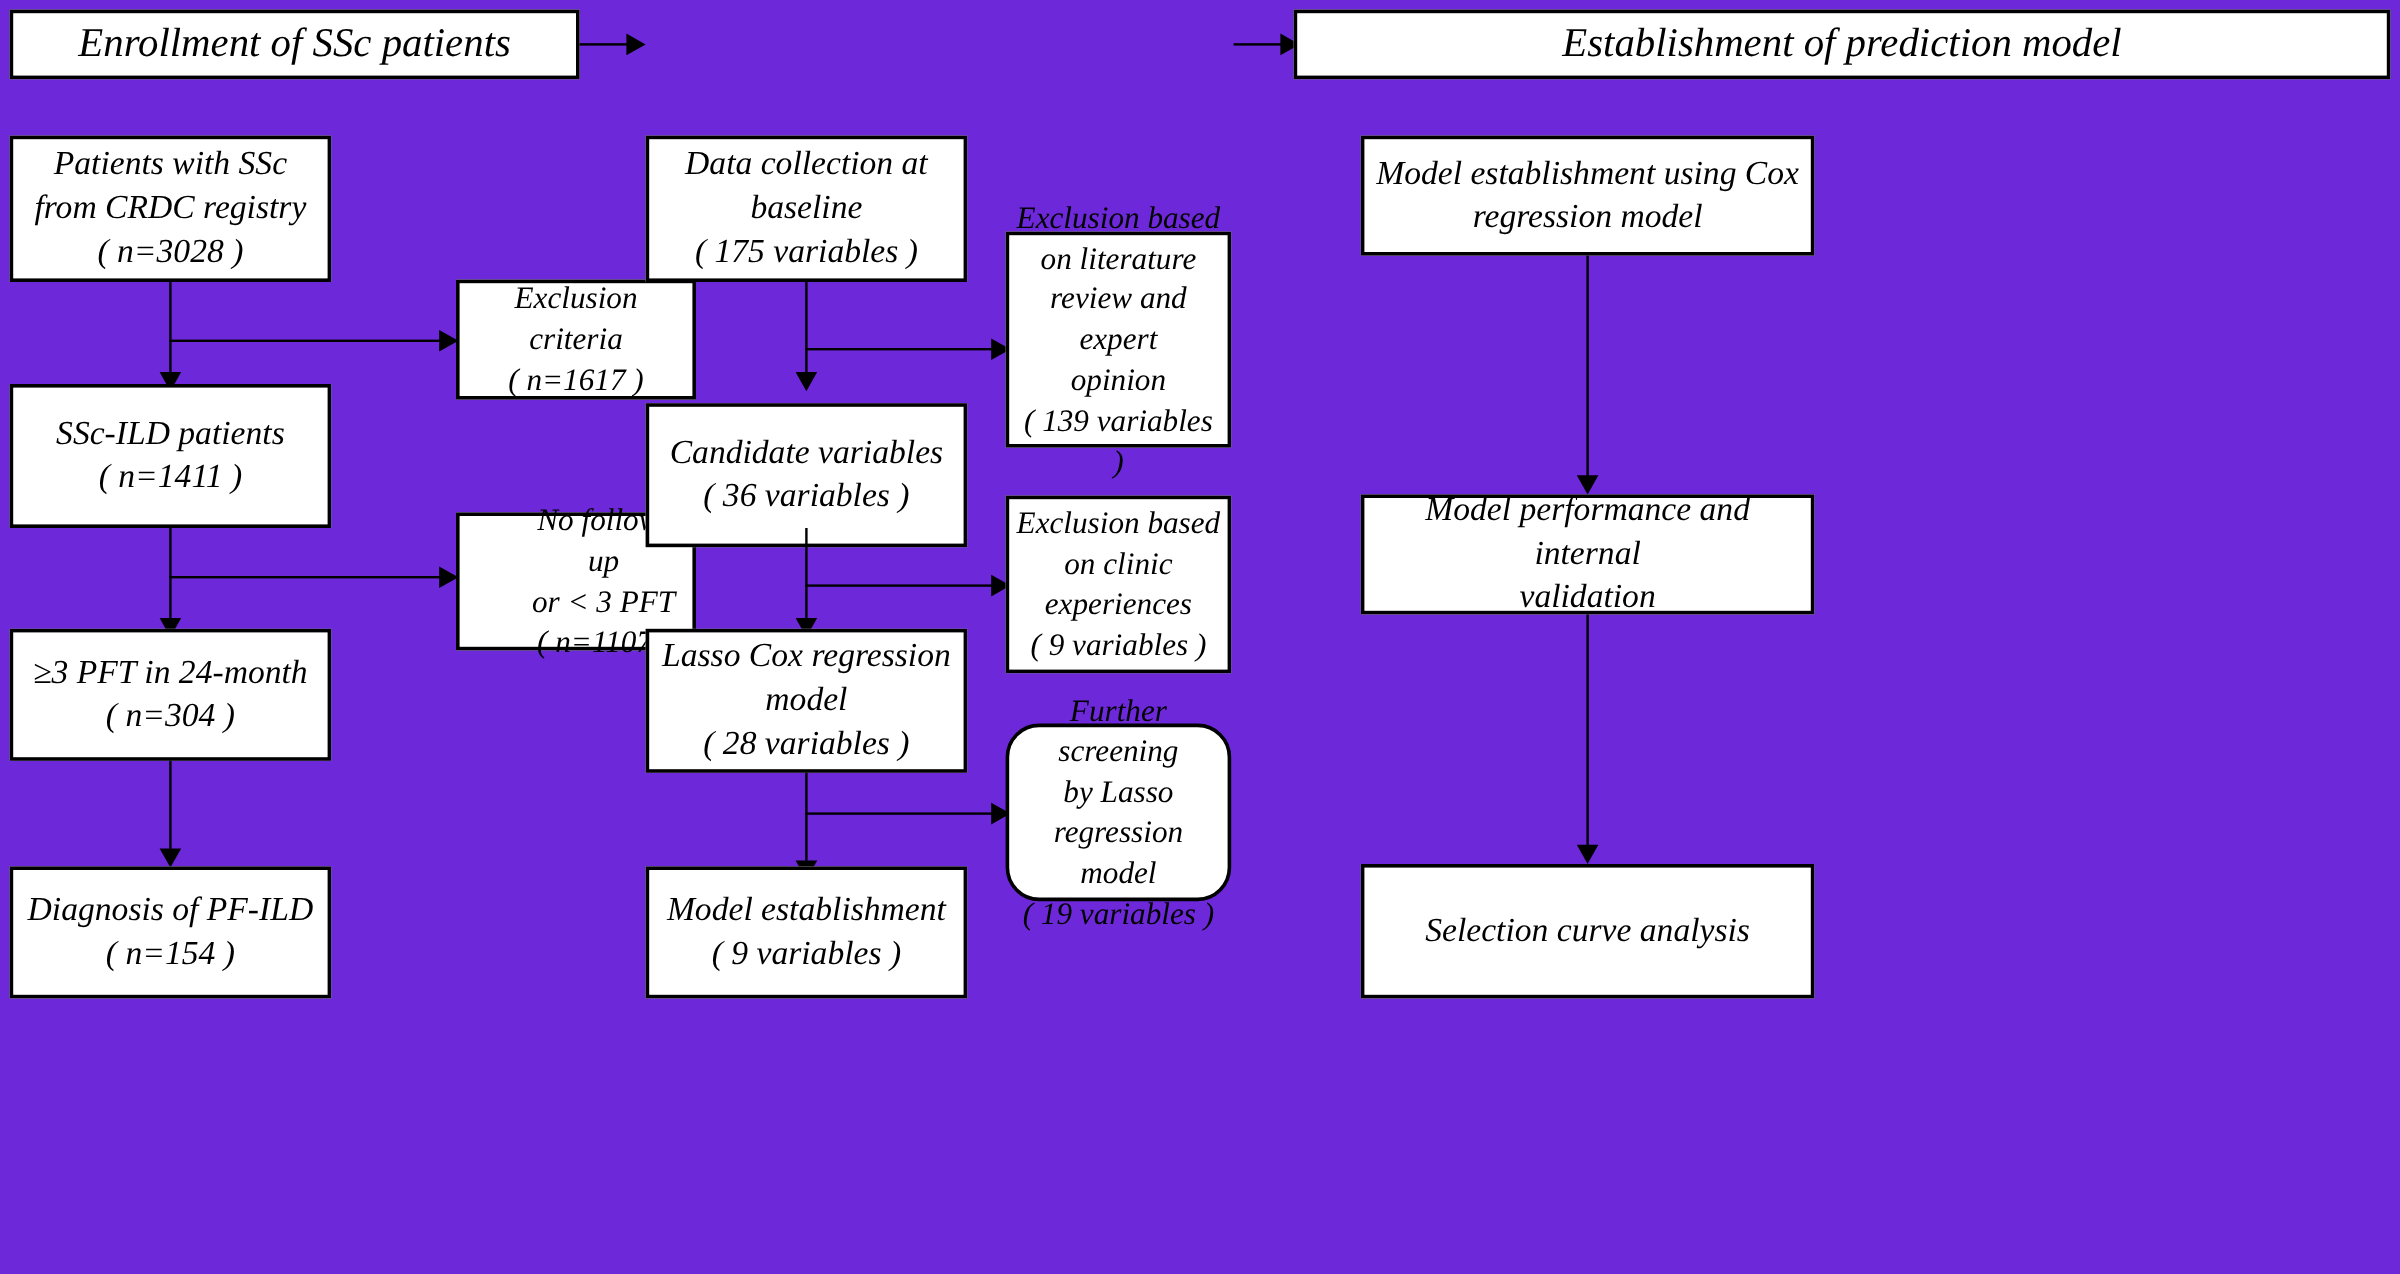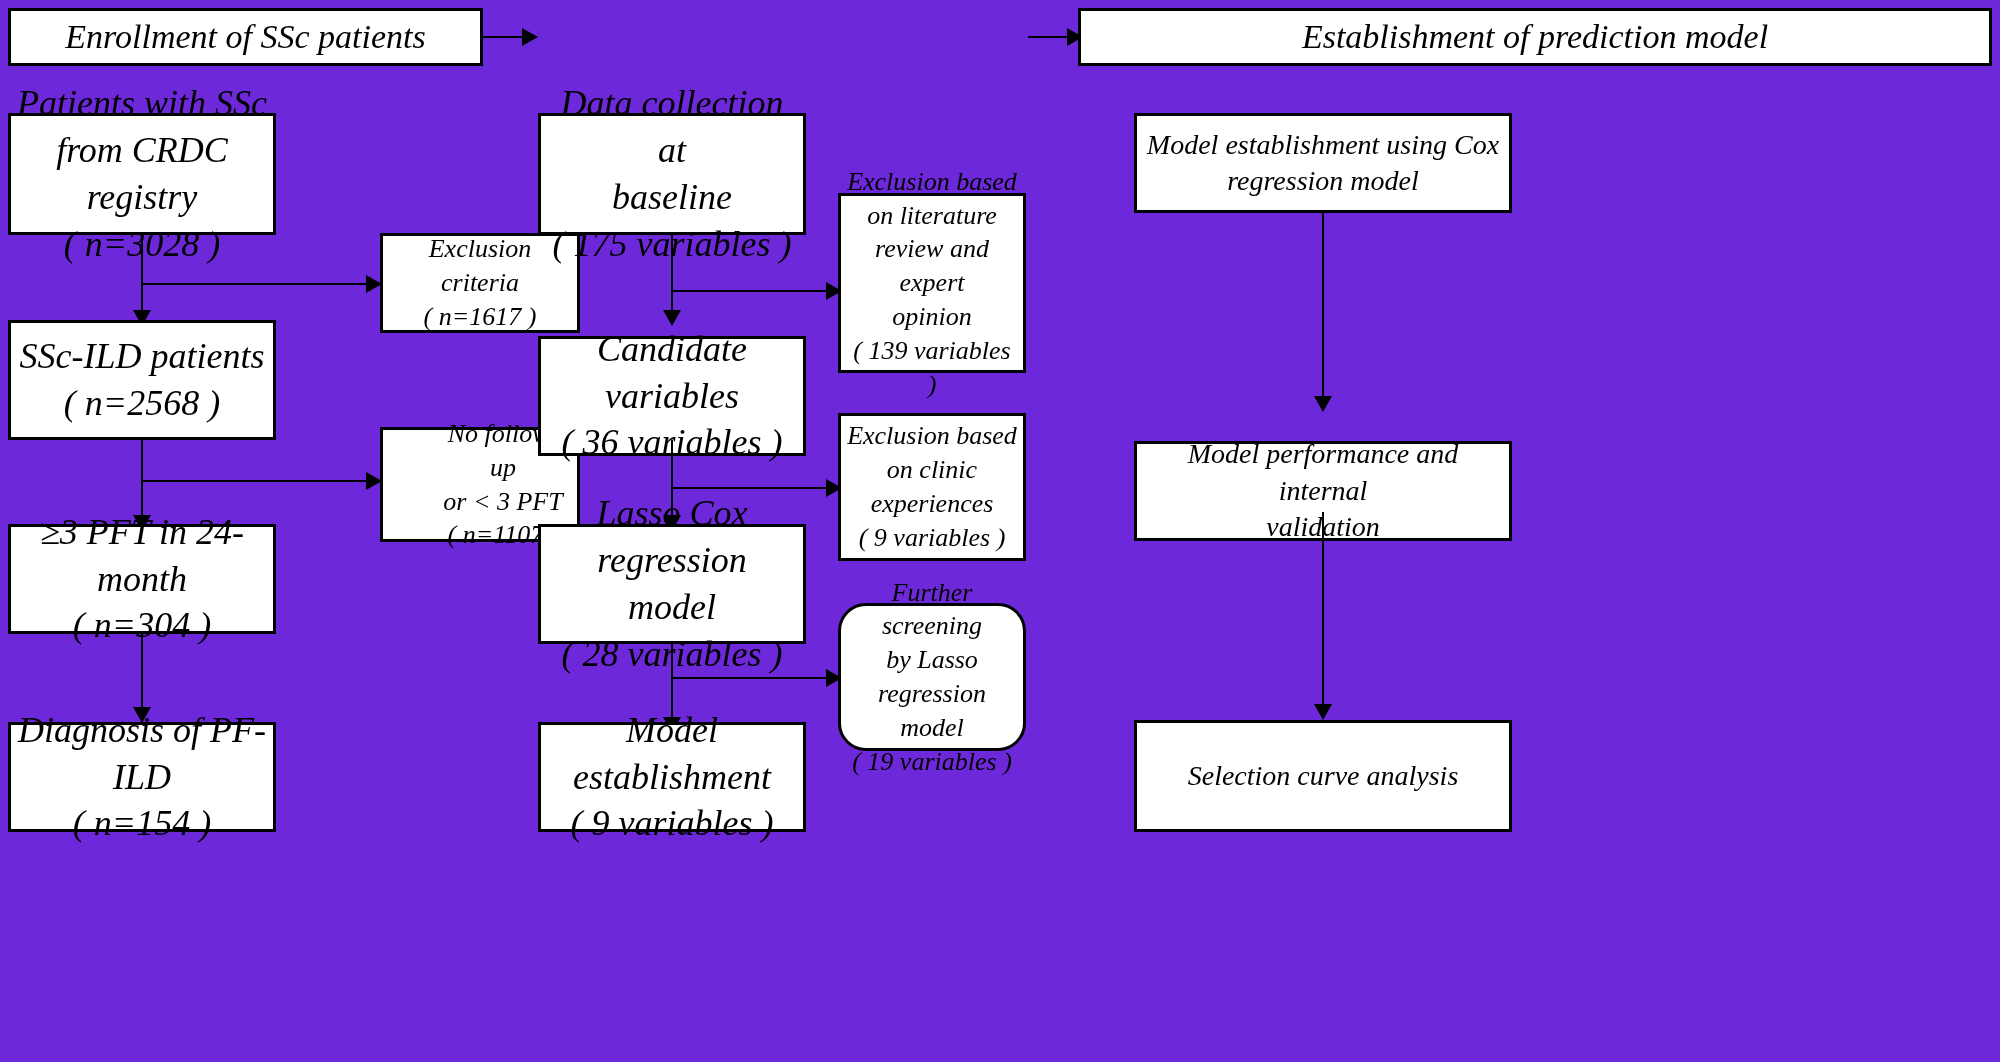--- a/index.html
+++ b/index.html
@@ -36,21 +36,21 @@
     width: 100%;
     white-space: pre-line;
     padding: 0 6px;
     box-sizing: border-box;
   }
   .header-box {
     font-size: 34px;
     border-width: 3px;
   }
   .node-box {
-    font-size: 36px;
+    font-size: 28px;
   }
   .side-box {
     font-size: 26px;
   }
   .right-box {
     font-size: 28px;
   }
   
   .vline {
     position: absolute;
@@ -111,21 +111,21 @@
   <div class="hline" style="left:141px; top:283px; width:232px;"></div>
   <div class="arrow-right" style="left:366px; top:275px;"></div>
 
   <div class="box side-box" style="left:380px; top:233px; width:200px; height:100px;">
     <span class="txt">Exclusion criteria
 ( n=1617 )</span>
   </div>
 
   <div class="box node-box" style="left:8px; top:320px; width:268px; height:120px;">
     <span class="txt">SSc-ILD patients
-( n=2568 )</span>
+( n=1411 )</span>
   </div>
 
   <div class="vline" style="left:141px; top:440px; height:82px;"></div>
   <div class="arrow-down" style="left:133px; top:515px;"></div>
   <div class="hline" style="left:141px; top:480px; width:232px;"></div>
   <div class="arrow-right" style="left:366px; top:472px;"></div>
 
   <div class="box side-box" style="left:380px; top:427px; width:200px; height:115px;padding-left:46px;">
     <span class="txt">No follow-up
 or  &lt; 3 PFT
@@ -205,21 +205,21 @@
   </div>
 
   <div class="box right-box" style="left:1134px; top:113px; width:378px; height:100px;">
     <span class="txt">Model establishment using Cox
 regression model</span>
   </div>
 
   <div class="vline" style="left:1322px; top:213px; height:190px;"></div>
   <div class="arrow-down" style="left:1314px; top:396px;"></div>
 
-  <div class="box right-box" style="left:1134px; top:412px; width:378px; height:100px;margin-top:29px;">
+  <div class="box right-box" style="left:1134px; top:412px; width:378px; height:100px;">
     <span class="txt">Model performance and internal
 validation</span>
   </div>
 
   <div class="vline" style="left:1322px; top:512px; height:199px;"></div>
   <div class="arrow-down" style="left:1314px; top:704px;"></div>
 
   <div class="box right-box" style="left:1134px; top:720px; width:378px; height:112px;">
     <span class="txt">Selection curve analysis</span>
   </div>

